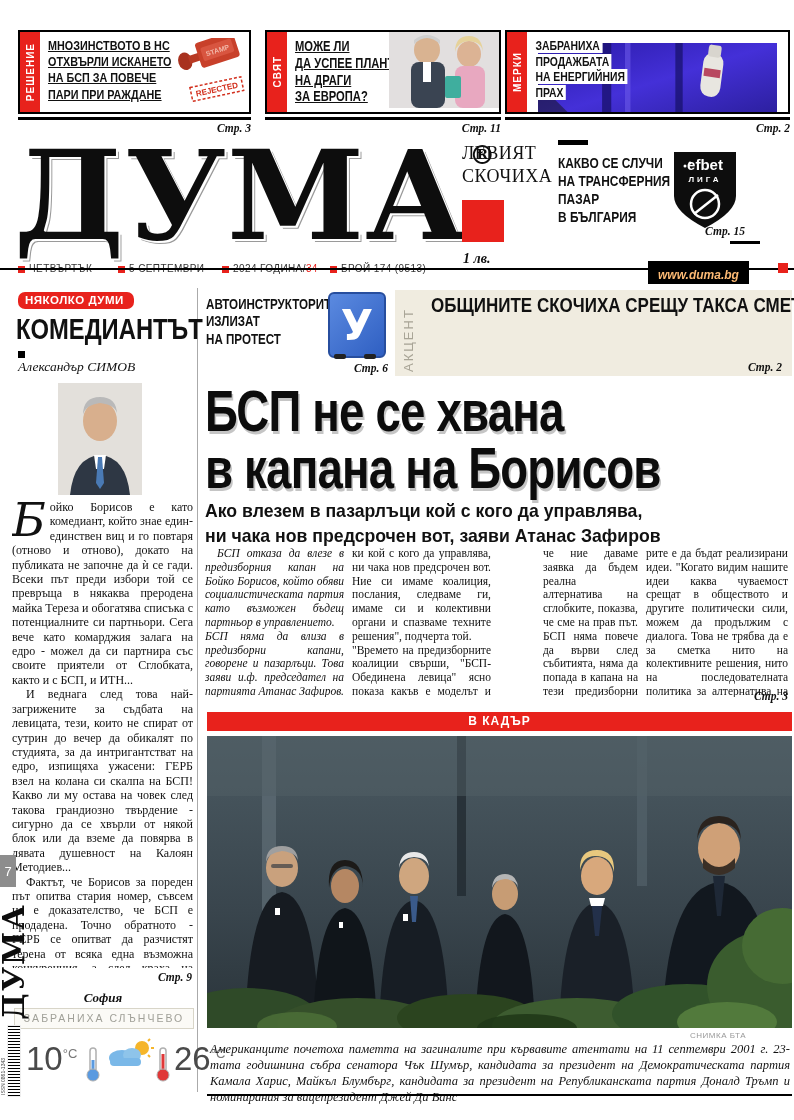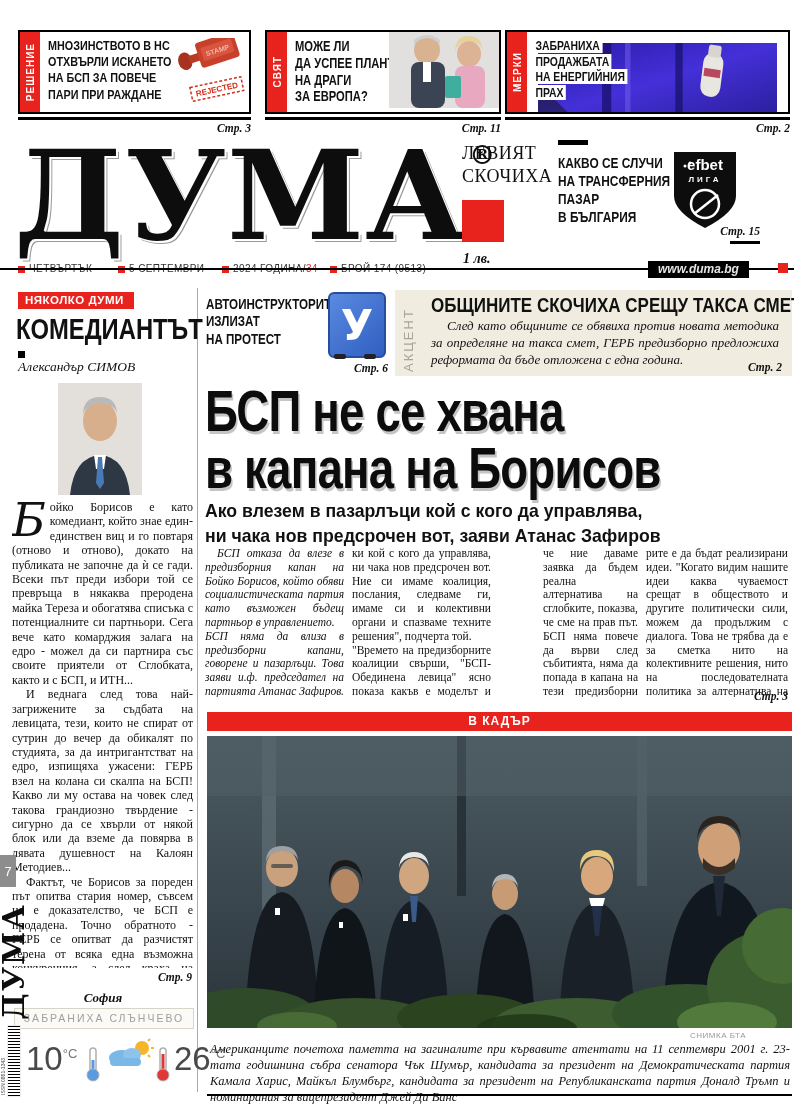--- a/index.html
+++ b/index.html
@@ -6,41 +6,41 @@
   .page{position:relative;width:794px;height:1120px;background:#fff;overflow:hidden;
         font-family:"Liberation Serif",serif;color:#111;}
   .abs{position:absolute;}
   .serif-i{font-style:italic;}
   .pageref{font-family:"Liberation Serif",serif;font-style:italic;font-weight:bold;font-size:11.5px;text-align:right;}
   
   .tframe{height:80px;border:2px solid #000;display:flex;background:#fff;position:relative;overflow:hidden;}
   .ttag{width:20px;background:#e8221c;color:#fff;display:flex;align-items:center;justify-content:center;}
   .ttag span{writing-mode:vertical-rl;transform:rotate(180deg);font-family:"Liberation Sans",sans-serif;
              font-weight:bold;font-size:10px;letter-spacing:1px;}
-  .tcontent{flex:1;position:relative;padding:6px 4px 4px 8px;}
+  .tcontent{flex:1;position:relative;padding:6px 4px 4px 8px;text-decoration:underline;}
   .t-head{font-family:"Liberation Sans",sans-serif;font-weight:bold;font-size:13.5px;line-height:1.2;
           transform:scaleX(.8);transform-origin:left top;white-space:nowrap;}
   .tbar{height:3px;background:#000;margin-top:3px;}
   .tpage{margin-top:2px;}
   
   .logo{font-family:"DejaVu Serif","Liberation Serif",serif;font-weight:bold;font-size:124px;line-height:1;
         letter-spacing:1px;color:#0d0d0d;text-shadow:2px 2px 0 #fff,3px 3px 0 #9a9a9a;}
   .logo .reg{font-size:26px;vertical-align:top;line-height:1;position:relative;top:8px;left:2px;text-shadow:none;}
   .tagline{font-size:18px;line-height:1.28;letter-spacing:.5px;}
   .redsq{background:#e8221c;}
   .promo-head{font-family:"Liberation Sans",sans-serif;font-weight:bold;font-size:14.5px;line-height:1.25;
               transform:scaleX(.82);transform-origin:left top;white-space:nowrap;}
   
   .dl{font-family:"Liberation Sans",sans-serif;font-size:10px;color:#333;letter-spacing:.4px;margin-top:8px;}
   .dl .sq{display:inline-block;width:7px;height:7px;background:#e8221c;margin-right:4px;vertical-align:middle;}
-  .dumabg{background:#000;color:#e5e5e5;font-family:"Liberation Sans",sans-serif;font-weight:bold;
-          font-style:italic;font-size:12px;padding:1px 10px 2px;}
+  .dumabg{background:#000;color:#fdba74;font-family:"Liberation Sans",sans-serif;font-weight:bold;
+          font-style:italic;font-size:12px;padding:7px 10px 2px;}
   
   .rubric{background:#e8221c;color:#fff;font-family:"Liberation Sans",sans-serif;font-weight:bold;
-          font-size:11.5px;padding:2px 10px 3px 7px;display:inline-block;letter-spacing:.5px;}
+          font-size:11.5px;padding:2px 10px 3px 7px;display:inline-block;letter-spacing:.5px;border-radius:7px;}
   .op-title{font-family:"Liberation Sans",sans-serif;font-weight:bold;font-size:29px;
             transform:scaleX(.82);transform-origin:left top;white-space:nowrap;}
   .op-body{font-size:12px;line-height:14.4px;text-align:justify;}
   .op-body p{margin:0;text-indent:14px;}
   .op-body p.first{text-indent:0;}
   .op-body p.first::first-letter{float:left;font-size:46px;line-height:36px;font-style:italic;
        font-family:"DejaVu Serif",serif;padding:2px 4px 0 0;}
   
   .beige{background:#f0ece0;}
   .vert-gray{writing-mode:vertical-rl;transform:rotate(180deg);color:#a8a496;
@@ -202,21 +202,21 @@
     <svg width="66" height="80" viewBox="0 0 66 80">
       <path d="M2 2 H64 V46 Q64 62 33 78 Q2 62 2 46 Z" fill="#0d0d0d"></path>
       <text x="33" y="20" font-family="Liberation Sans,sans-serif" font-weight="bold" font-size="15" fill="#fff" text-anchor="middle">efbet</text>
       <text x="33" y="32" font-family="Liberation Sans,sans-serif" font-weight="bold" font-size="8" letter-spacing="3" fill="#fff" text-anchor="middle">ЛИГА</text>
       <circle cx="33" cy="54" r="14" fill="none" stroke="#fff" stroke-width="2.5"></circle>
       <line x1="22" y1="64" x2="46" y2="45" stroke="#fff" stroke-width="2.5"></line>
       <circle cx="13" cy="16" r="1.5" fill="#fff"></circle>
         <circle cx="18" cy="13" r="1.5" fill="#fff"></circle>
     </svg>
   </div>
-  <div class="abs pageref" style="left:690px;top:225px;width:70px;">Стр. 15</div>
+  <div class="abs pageref" style="left:690px;top:225px;width:70px;text-align:center;">Стр. 15</div>
   <div class="abs rule-h" style="left:730px;top:241px;width:30px;height:3px;"></div>
 
   <div class="abs dl" style="left:18px;top:255px;"><span class="sq"></span><span>ЧЕТВЪРТЪК</span></div>
   <div class="abs dl" style="left:118px;top:255px;"><span class="sq"></span><span>5 СЕПТЕМВРИ</span></div>
   <div class="abs dl" style="left:222px;top:255px;"><span class="sq"></span><span>2024 ГОДИНА/</span><span style="color:#e8221c;">34</span></div>
   <div class="abs dl" style="left:330px;top:255px;"><span class="sq"></span><span>БРОЙ 174 (9513)</span></div>
   <div class="abs" style="left:463px;top:251px;font-style:italic;font-weight:bold;font-size:14px;">1 лв.</div>
   <div class="abs rule-h" style="left:0;top:268px;width:794px;height:2px;"></div>
   <div class="abs dumabg" style="left:648px;top:261px;">www.duma.bg</div>
   <div class="abs redsq" style="left:778px;top:263px;width:10px;height:10px;"></div>
@@ -288,21 +288,20 @@
     <div>НА ПРОТЕСТ</div>
   </div>
   <div class="abs usign" style="left:328px;top:292px;width:54px;height:62px;">У</div>
   <div class="abs" style="left:334px;top:354px;width:12px;height:5px;background:#222;border-radius:2px;"></div>
   <div class="abs" style="left:364px;top:354px;width:12px;height:5px;background:#222;border-radius:2px;"></div>
   <div class="abs pageref" style="left:320px;top:362px;width:68px;">Стр. 6</div>
 
   <div class="abs beige" style="left:395px;top:290px;width:397px;height:86px;">
     <div class="abs vert-gray" style="left:6px;top:4px;height:78px;">АКЦЕНТ</div>
     <div class="abs taksa-head" style="left:36px;top:4px;">ОБЩИНИТЕ СКОЧИХА СРЕЩУ ТАКСА СМЕТ</div>
-    <div class="abs taksa-lead" style="left:36px;top:28px;width:348px;">След като общините се обявиха против новата методика за определяне на такса смет, ГЕРБ предизборно предложиха реформата да бъде отложена с една година.</div>
     <div class="abs pageref" style="right:10px;bottom:3px;width:60px;">Стр. 2</div>
   </div>
 
   <div class="abs main-head" style="left:205px;top:384px;">БСП не се хвана</div>
   <div class="abs main-head" style="left:205px;top:441px;">в капана на Борисов</div>
   <div class="abs sub-head" style="left:205px;top:499px;">
     <div>Ако влезем в пазарлъци кой с кого да управлява,</div>
     <div>ни чака нов предсрочен вот, заяви Атанас Зафиров</div>
   </div>
   <div class="abs artcol" style="left:205px;top:547px;width:139px;height:150px;overflow:hidden;">

